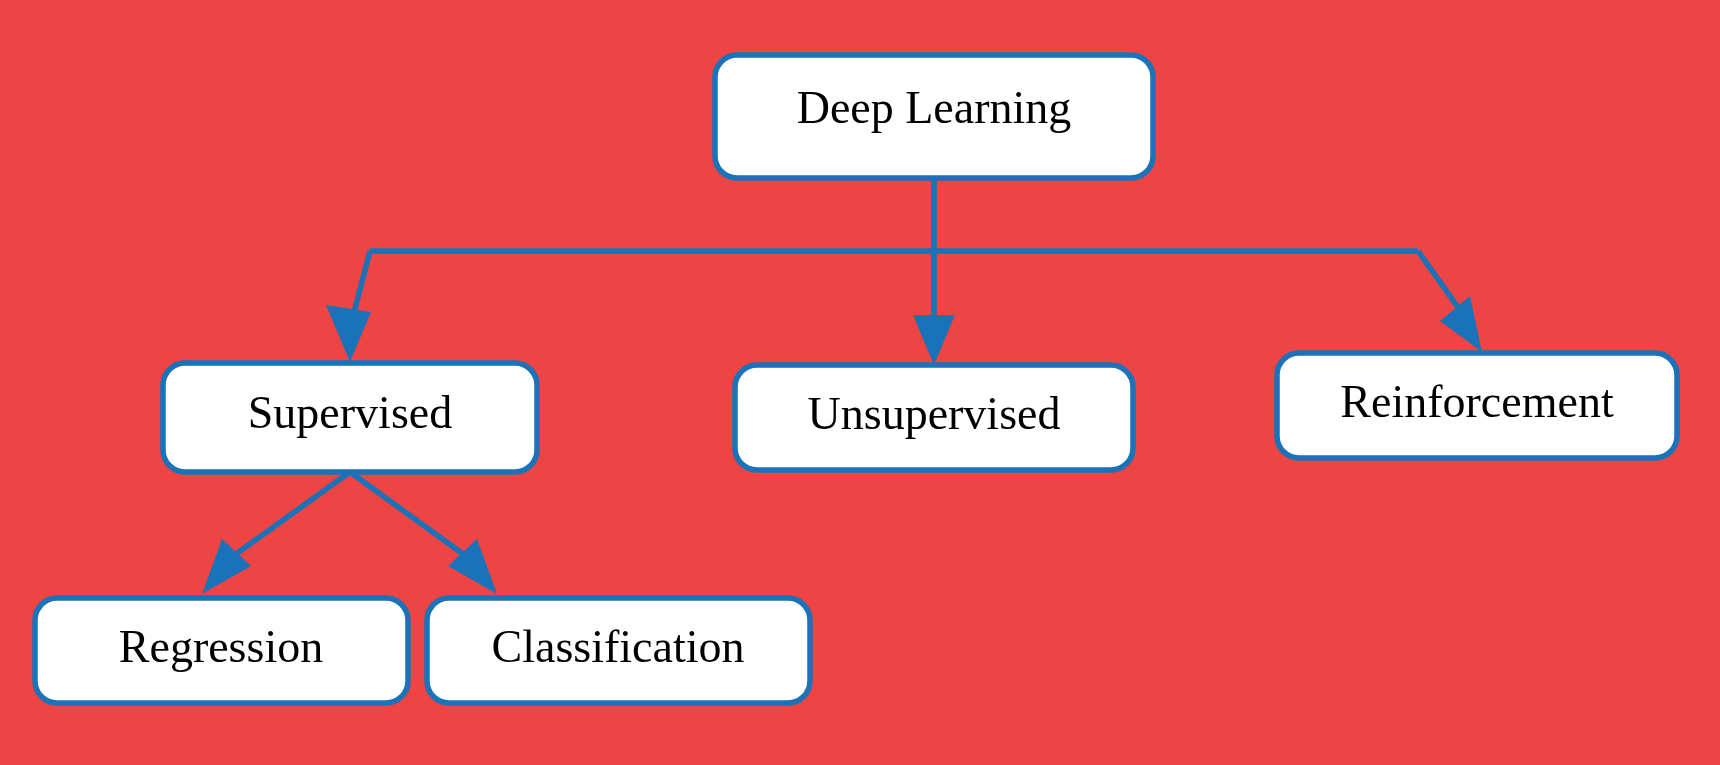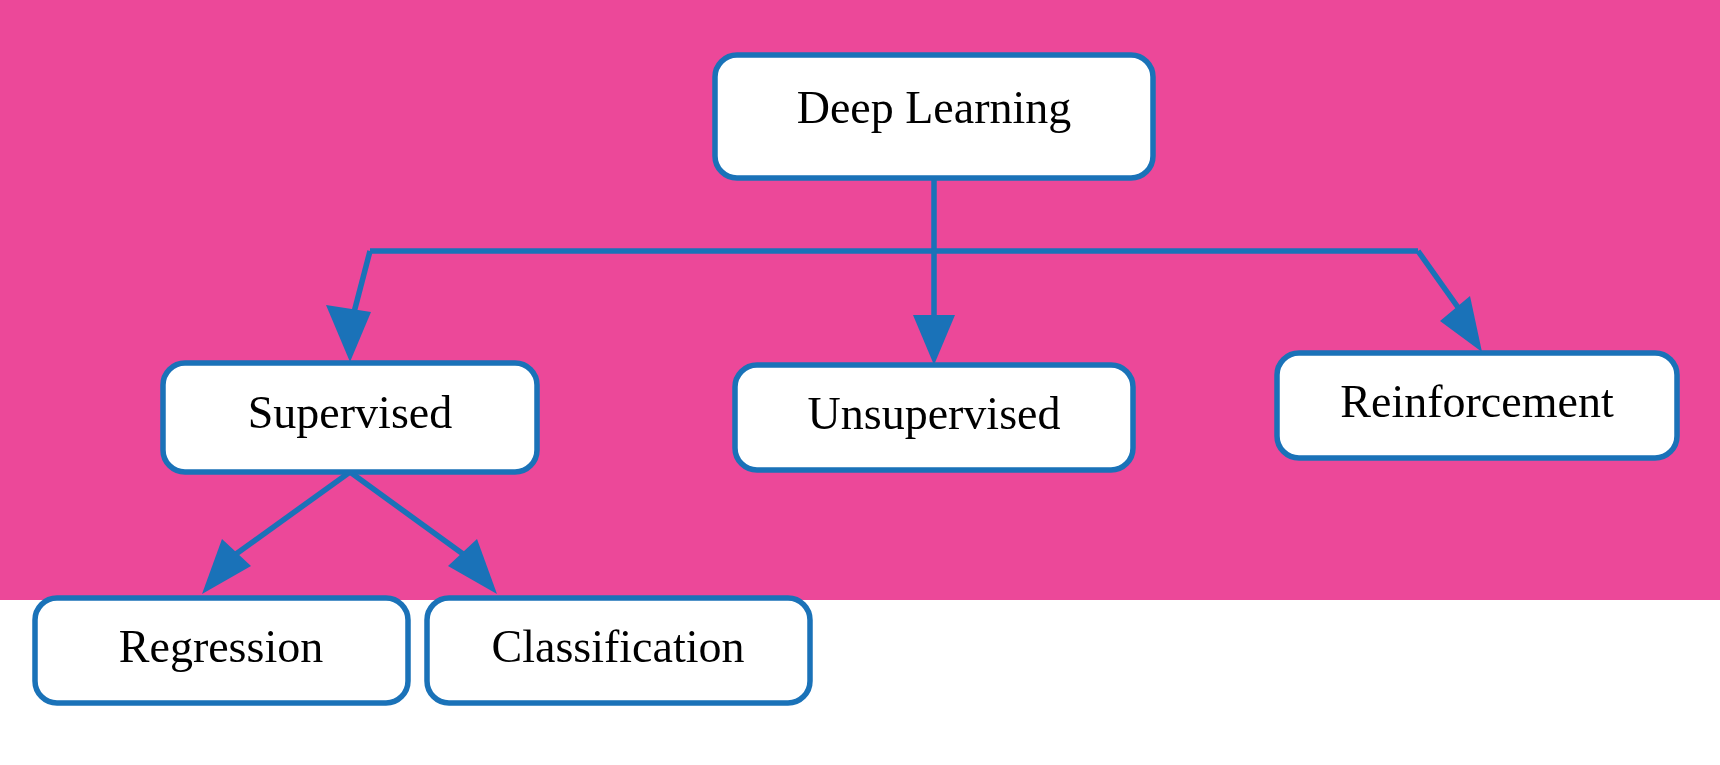--- a/index.html
+++ b/index.html
@@ -10,22 +10,22 @@
   }
   body {
     width: 1720px;
     height: 765px;
     overflow: hidden;
     font-family: "Liberation Serif", "DejaVu Serif", serif;
   }
   #diagram-root {
     position: relative;
     width: 1720px;
-    height: 600px;
-    background: #ec4899;
+    height: 765px;
+    background: #ef4444;
   }
   svg.diagram-canvas {
     position: absolute;
     left: 0;
     top: 0;
     width: 1720px;
     height: 765px;
     display: block;
   }
   .node-box {

